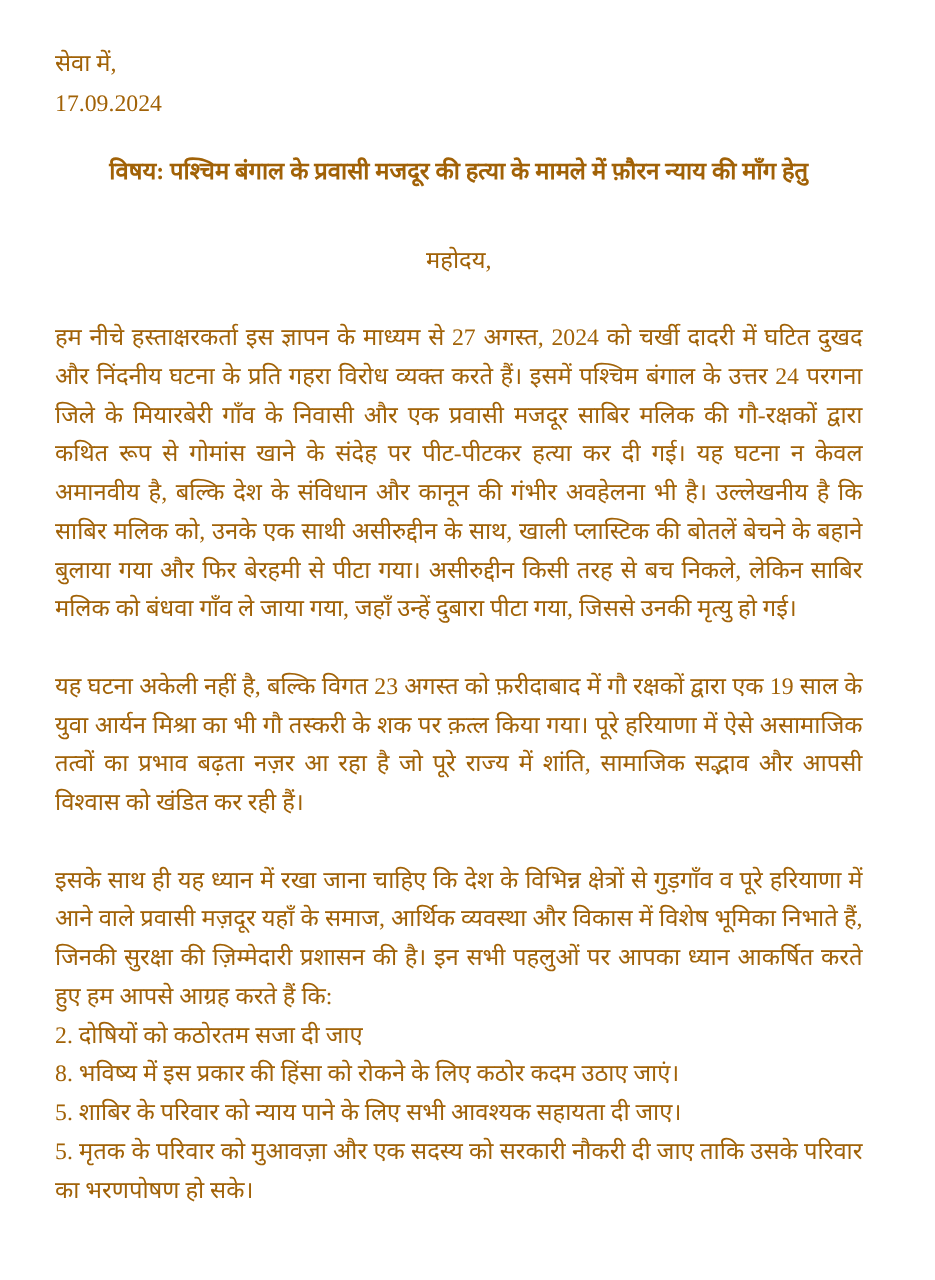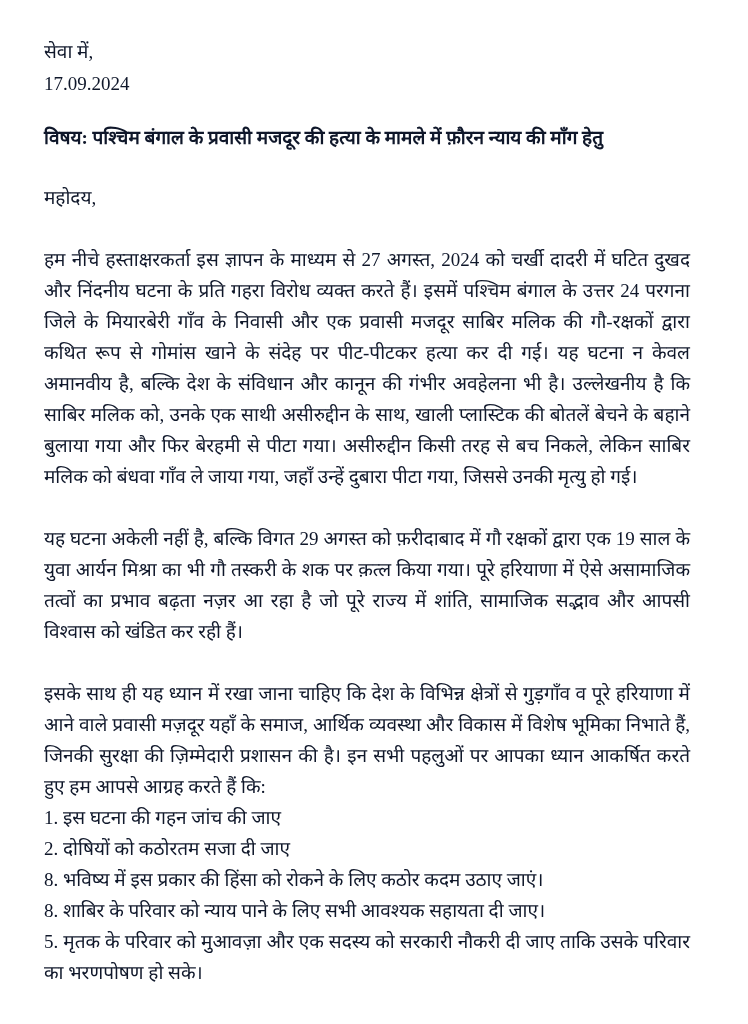--- a/index.html
+++ b/index.html
@@ -4,39 +4,40 @@
 <style>
   html, body {
     margin: 0;
     padding: 0;
     background: #ffffff;
   }
   .page {
     width: 732px;
     height: 1024px;
     background: #ffffff;
-    color: #0f172a;
+    color: #a16207;
     box-sizing: border-box;
     padding: 36px 42px 0 44px;
     font-family: "Liberation Serif", "DejaVu Serif", serif;
     font-size: 19px;
     line-height: 31px;
     overflow: hidden;
   }
   .header-block div {
     line-height: 31.5px;
   }
   .subject {
     font-weight: bold;
-    text-align: left;
+    text-align: center;
     margin-top: 23px;
     margin-bottom: 0;
   }
   .salutation {
-    margin-top: 29px;
+    margin-top: 40px;
+    text-align: center;
   }
   .body-para {
     margin: 31px 0 0 0;
     text-align: justify;
   }
   .para-3 {
     margin-bottom: 0;
   }
   .demands div {
     line-height: 31px;
@@ -52,25 +53,24 @@
     <div>सेवा में,</div>
     <div>17.09.2024</div>
   </div>
 
   <div class="subject">विषय: पश्चिम बंगाल के प्रवासी मजदूर की हत्या के मामले में फ़ौरन न्याय की माँग हेतु</div>
 
   <div class="salutation">महोदय,</div>
 
   <p class="body-para">हम नीचे हस्ताक्षरकर्ता इस ज्ञापन के माध्यम से 27 अगस्त, 2024 को चर्खी दादरी में घटित दुखद और निंदनीय घटना के प्रति गहरा विरोध व्यक्त करते हैं। इसमें पश्चिम बंगाल के उत्तर 24 परगना जिले के मियारबेरी गाँव के निवासी और एक प्रवासी मजदूर साबिर मलिक की गौ-रक्षकों द्वारा कथित रूप से गोमांस खाने के संदेह पर पीट-पीटकर हत्या कर दी गई। यह घटना न केवल अमानवीय है, बल्कि देश के संविधान और कानून की गंभीर अवहेलना भी है। उल्लेखनीय है कि साबिर मलिक को, उनके एक साथी असीरुद्दीन के साथ, खाली प्लास्टिक की बोतलें बेचने के बहाने बुलाया गया और फिर बेरहमी से पीटा गया। असीरुद्दीन किसी तरह से बच निकले, लेकिन साबिर मलिक को बंधवा गाँव ले जाया गया, जहाँ उन्हें दुबारा पीटा गया, जिससे उनकी मृत्यु हो गई।</p>
 
-  <p class="body-para">यह घटना अकेली नहीं है, बल्कि विगत 29 अगस्त को फ़रीदाबाद में गौ रक्षकों द्वारा एक 19 साल के युवा आर्यन मिश्रा का भी गौ तस्करी के शक पर क़त्ल किया गया। पूरे हरियाणा में ऐसे असामाजिक तत्वों का प्रभाव बढ़ता नज़र आ रहा है जो पूरे राज्य में शांति, सामाजिक सद्भाव और आपसी विश्वास को खंडित कर रही हैं।</p>
+  <p class="body-para">यह घटना अकेली नहीं है, बल्कि विगत 23 अगस्त को फ़रीदाबाद में गौ रक्षकों द्वारा एक 19 साल के युवा आर्यन मिश्रा का भी गौ तस्करी के शक पर क़त्ल किया गया। पूरे हरियाणा में ऐसे असामाजिक तत्वों का प्रभाव बढ़ता नज़र आ रहा है जो पूरे राज्य में शांति, सामाजिक सद्भाव और आपसी विश्वास को खंडित कर रही हैं।</p>
 
   <p class="body-para para-3">इसके साथ ही यह ध्यान में रखा जाना चाहिए कि देश के विभिन्न क्षेत्रों से गुड़गाँव व पूरे हरियाणा में आने वाले प्रवासी मज़दूर यहाँ के समाज, आर्थिक व्यवस्था और विकास में विशेष भूमिका निभाते हैं, जिनकी सुरक्षा की ज़िम्मेदारी प्रशासन की है। इन सभी पहलुओं पर आपका ध्यान आकर्षित करते हुए हम आपसे आग्रह करते हैं कि:</p>
 
   <div class="demands">
-    <div>1. इस घटना की गहन जांच की जाए</div>
     <div>2. दोषियों को कठोरतम सजा दी जाए</div>
     <div>8. भविष्य में इस प्रकार की हिंसा को रोकने के लिए कठोर कदम उठाए जाएं।</div>
-    <div>8. शाबिर के परिवार को न्याय पाने के लिए सभी आवश्यक सहायता दी जाए।</div>
+    <div>5. शाबिर के परिवार को न्याय पाने के लिए सभी आवश्यक सहायता दी जाए।</div>
     <div>5. मृतक के परिवार को मुआवज़ा और एक सदस्य को सरकारी नौकरी दी जाए ताकि उसके परिवार का भरणपोषण हो सके।</div>
   </div>
 
 </div>
 
 </body></html>

